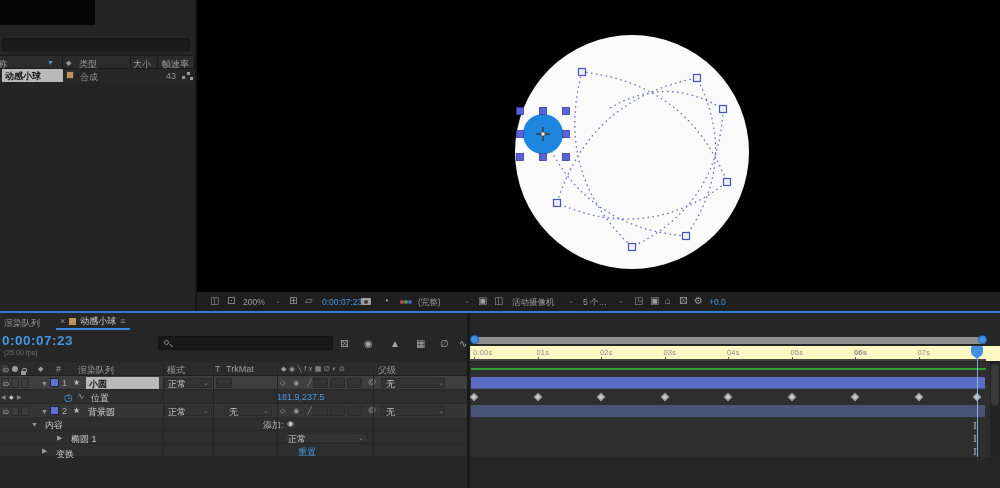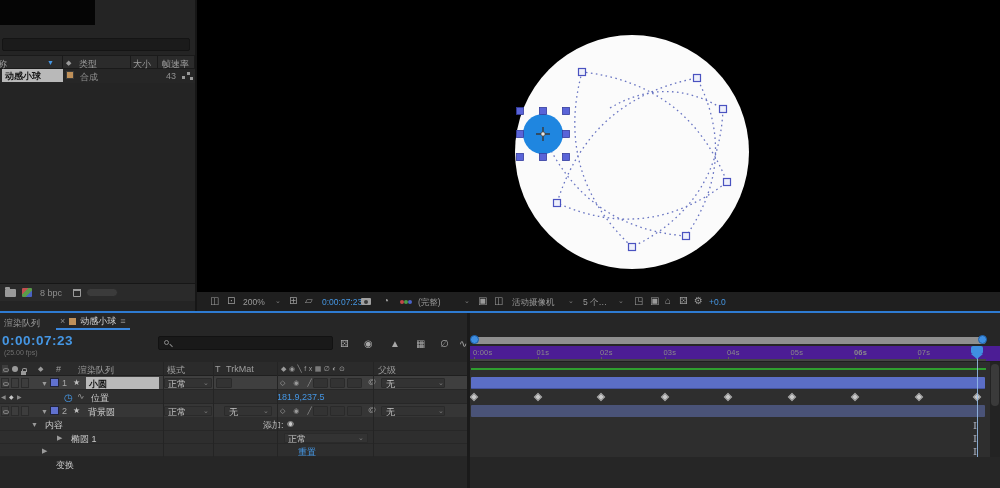--- a/index.html
+++ b/index.html
@@ -58,21 +58,21 @@
   .lswatch{width:9px;height:9px;background:#6071d0;border:1px solid #20233a}
   .toggle{position:absolute;top:2px;width:8px;height:10px;background:#3d3d3d;border:1px solid #2b2b2b}
   .ic-eye{position:absolute;left:0.5px;top:3px;width:6px;height:3.5px;border:1px solid #8d8d8d;border-radius:50%;opacity:.8}
   .ic-lock{width:5px;height:4px;background:#999;position:relative;display:inline-block}
   .ic-lock::before{content:"";position:absolute;left:0.5px;top:-3px;width:3px;height:3px;border:1px solid #999;border-bottom:none;border-radius:2px 2px 0 0}
   .name-edit{left:86px;top:1px;width:73px;height:12px;background:#b9b9b9;color:#161616;padding:1px 0 0 3px;font-weight:bold}
   #tl-right{left:470px;top:0;width:530px;height:175px;background:#262626;overflow:hidden}
   #tl-left-div{left:467px;top:0;width:3px;height:175px;background:#1a1a1a}
   .nav-track{left:2px;top:24px;width:514px;height:7px;background:#8f8f8f;border-radius:3px}
   .nav-knob{top:22px;width:9px;height:9px;border-radius:50%;background:#3f8fe2;border:1px solid #1d5fa8}
-  .ruler{left:0;top:33px;width:530px;height:16px;background:#4c1d95;border-bottom:1px solid #1f1f1f}
+  .ruler{left:0;top:33px;width:530px;height:16px;background:#fef9c3;border-bottom:1px solid #1f1f1f}
   .rlabel{position:absolute;top:2px;font-size:7.5px;color:#8a8a8a;letter-spacing:.2px}
   .rtick{position:absolute;top:11px;width:1px;height:4px;background:#5f5f5f}
   .wstrip{left:0;top:46px;width:516px;height:2px;background:#454545}
   .rows-bg{left:0;top:49px;width:520px;height:95px;background:#2e2e2e}
   .greenline{left:1px;top:55px;width:515px;height:2px;background:#2f9e2f}
   .bar1{left:1px;top:64px;width:514px;height:12px;background:#5b6ec6;border-bottom:1px solid #46549e;border-radius:1px}
   .bar2{left:1px;top:92px;width:514px;height:12px;background:#4a5378;border-radius:1px}
   .kf{position:absolute;width:6px;height:6px;background:#c9c9c9;border:1px solid #8a8a8a;transform:rotate(45deg)}
   .ibeam{position:absolute;font-family:"DejaVu Serif","Liberation Serif",serif;font-size:10px;color:#aeb4c4}
   .ph-line{top:33px;width:1px;height:111px;background:rgba(150,190,235,.85)}
@@ -100,27 +100,20 @@
       <span class="a vline" style="left:130px"></span>
       <span class="a vline" style="left:157px"></span>
       <span class="a vline" style="left:194px"></span>
     </div>
     <div class="a pp-row">
       <span class="a pp-sel">动感小球</span>
       <span class="a pp-swatch"></span>
       <span class="a dim" style="left:80px;top:2px">合成</span>
       <span class="a dim" style="left:166px;top:2px">43</span>
       <span class="a comp-ic" style="left:187px;top:3px"></span>
-    </div>
-    <div class="a pp-foot">
-      <span class="a ic-folder"></span>
-      <span class="a ic-photo"></span>
-      <span class="a dim" style="left:40px;top:4px">8 bpc</span>
-      <span class="a ic-trash"></span>
-      <span class="a capsule"></span>
     </div>
   </div>
   <div class="a" id="pdivider"></div>
 
   <div class="a" id="viewer">
     <svg id="comp-svg" width="803" height="292">
         <circle cx="435" cy="152" r="117" fill="#fbfbfb"></circle>
         <path d="M413,108 Q469.8,74.6 526,109 Q521.9,205.3 435,247 Q357.5,174.5 385,72 Q490.5,83.5 530,182 Q451.3,243.5 360,203 Q392.5,98.5 500,78 Q541.9,160.3 489,236 Q386.9,227.9 346,134" fill="none" stroke="#6874c2" stroke-width="1.3" stroke-dasharray="1.6 3.4"></path>
         <rect x="381.5" y="68.5" width="7" height="7" fill="#eef0fb" stroke="#4a52c0" stroke-width="1.2"></rect>
         <rect x="496.5" y="74.5" width="7" height="7" fill="#eef0fb" stroke="#4a52c0" stroke-width="1.2"></rect>
@@ -283,21 +276,21 @@
     <div class="a row" style="top:118px;background:#2e2e2e;height:13px">
       <span class="a tri" style="left:57px;top:3px">▶</span>
       <span class="a" style="left:71px;top:2px;color:#c9c9c9">椭圆 1</span>
       <span class="a cellbox" style="left:284px;width:84px"></span>
       <span class="a" style="left:288px;top:2px;color:#c4c4c4">正常</span>
       <span class="a chev" style="left:358px;top:3px">⌄</span>
     </div>
 
     <div class="a row" style="top:131px;background:#2e2e2e;height:13px">
       <span class="a tri" style="left:42px;top:3px">▶</span>
-      <span class="a" style="left:56px;top:15px;color:#c9c9c9">变换</span>
+      <span class="a" style="left:56px;top:4px;color:#c9c9c9">变换</span>
       <span class="a blue" style="left:298px;top:2px">重置</span>
     </div>
 
     <span class="a" style="left:163px;top:49px;width:1px;height:95px;background:#242424"></span>
     <span class="a" style="left:213px;top:49px;width:1px;height:95px;background:#242424"></span>
     <span class="a" style="left:277px;top:49px;width:1px;height:95px;background:#242424"></span>
     <span class="a" style="left:373px;top:49px;width:1px;height:95px;background:#242424"></span>
 
     <div class="a" id="tl-right">
       <div class="a nav-track"></div>

